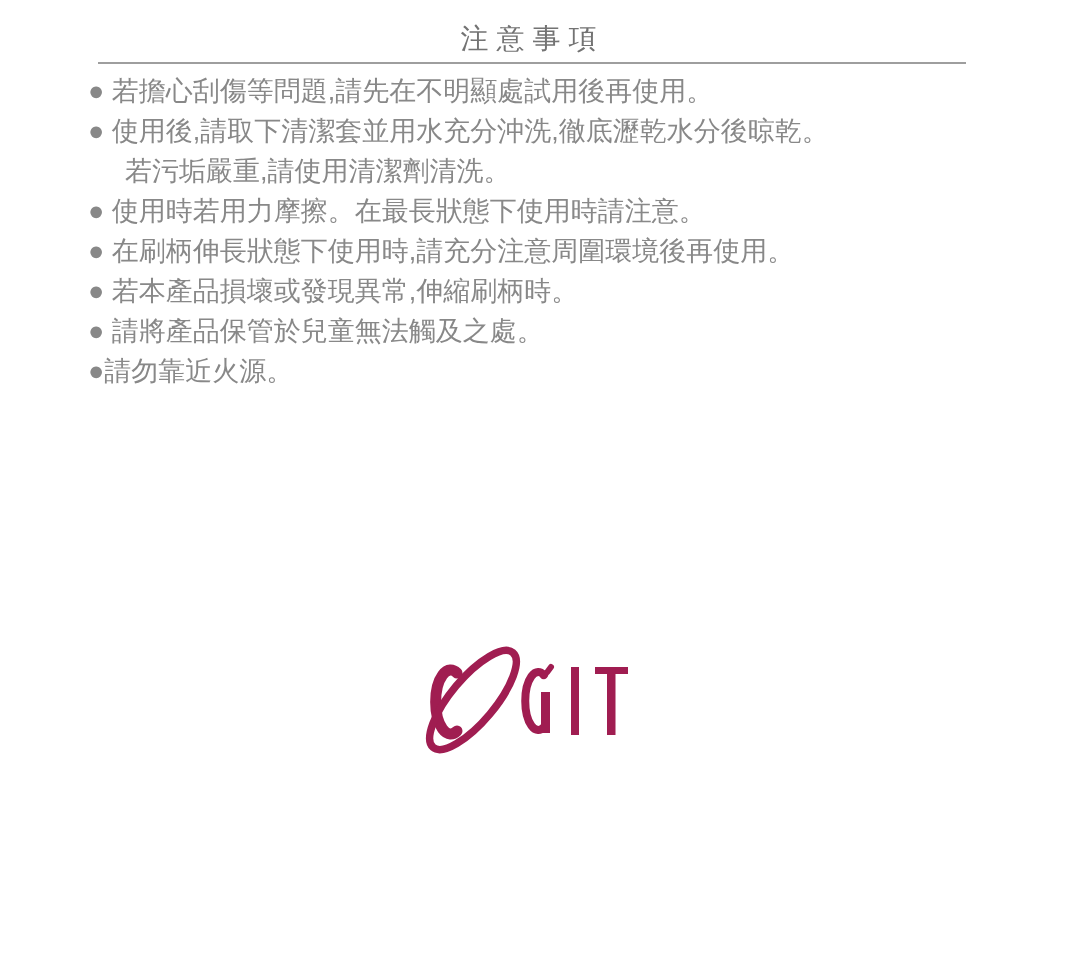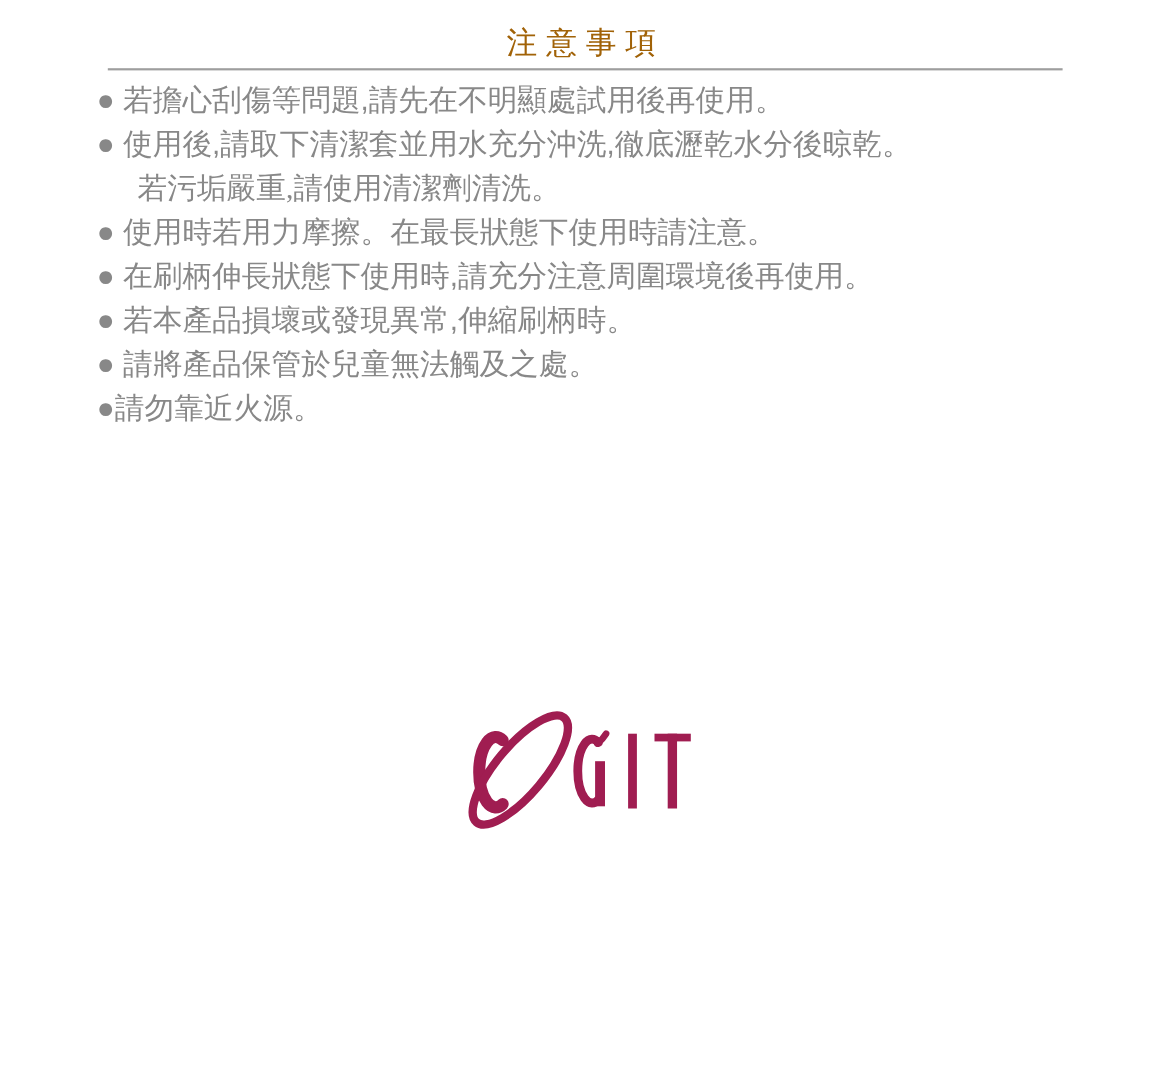--- a/index.html
+++ b/index.html
@@ -7,38 +7,38 @@
   body {
     position:relative;
     width:1065px; height:971px;
     overflow:hidden;
     font-family:"Liberation Sans","DejaVu Sans",sans-serif;
   }
   .page-title{
     position:absolute; top:20px; left:0; right:0;
     text-align:center;
     font-size:28px; letter-spacing:8px;
-    color:#a16207;
+    color:#737373;
     white-space:nowrap;
   }
   .title-divider{
     position:absolute; top:62px; left:98px;
     width:868px; height:2px;
     background:#9e9e9e;
   }
   .notice-list{
     position:absolute; top:71px; left:88px; right:0;
   }
   .notice-row{
     height:40px; line-height:40px;
     font-size:27px;
     color:#888888;
     white-space:nowrap;
   }
-  .notice-row.indent{ padding-left:37px;font-family:Liberation Serif, serif; }
+  .notice-row.indent{ padding-left:37px; }
   .logo-wrap{
     position:absolute; left:425px; top:645px;
     width:210px; height:110px;
   }
   .logo-wrap svg{ display:block; width:210px; height:110px; }
 </style>
 </head>
 <body>
 
 <div class="page-title">注意事項</div>

